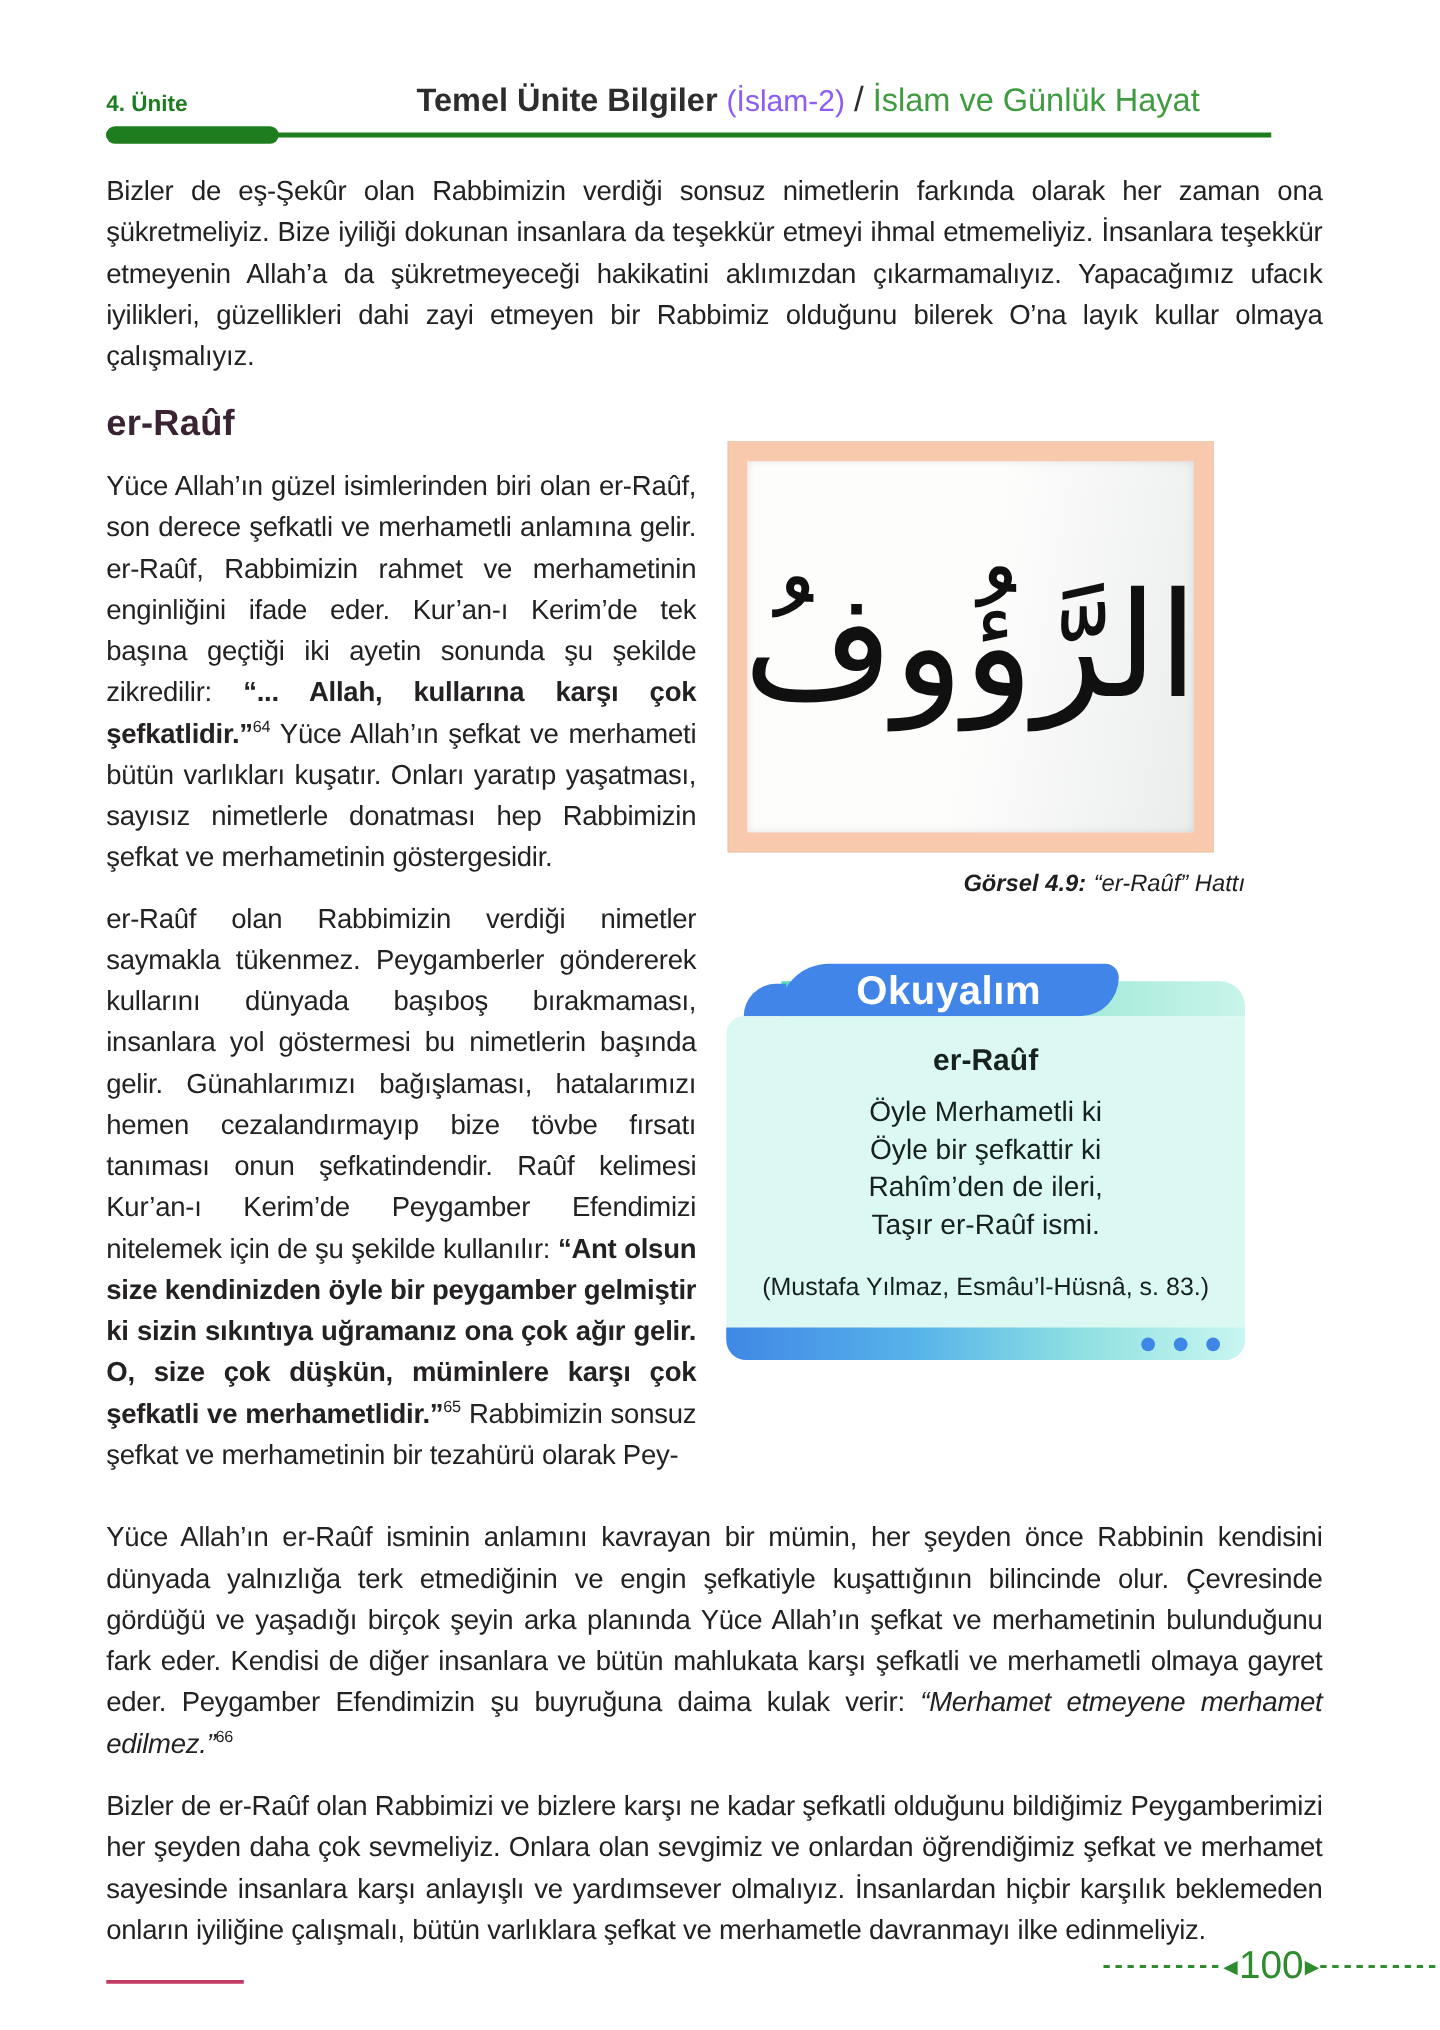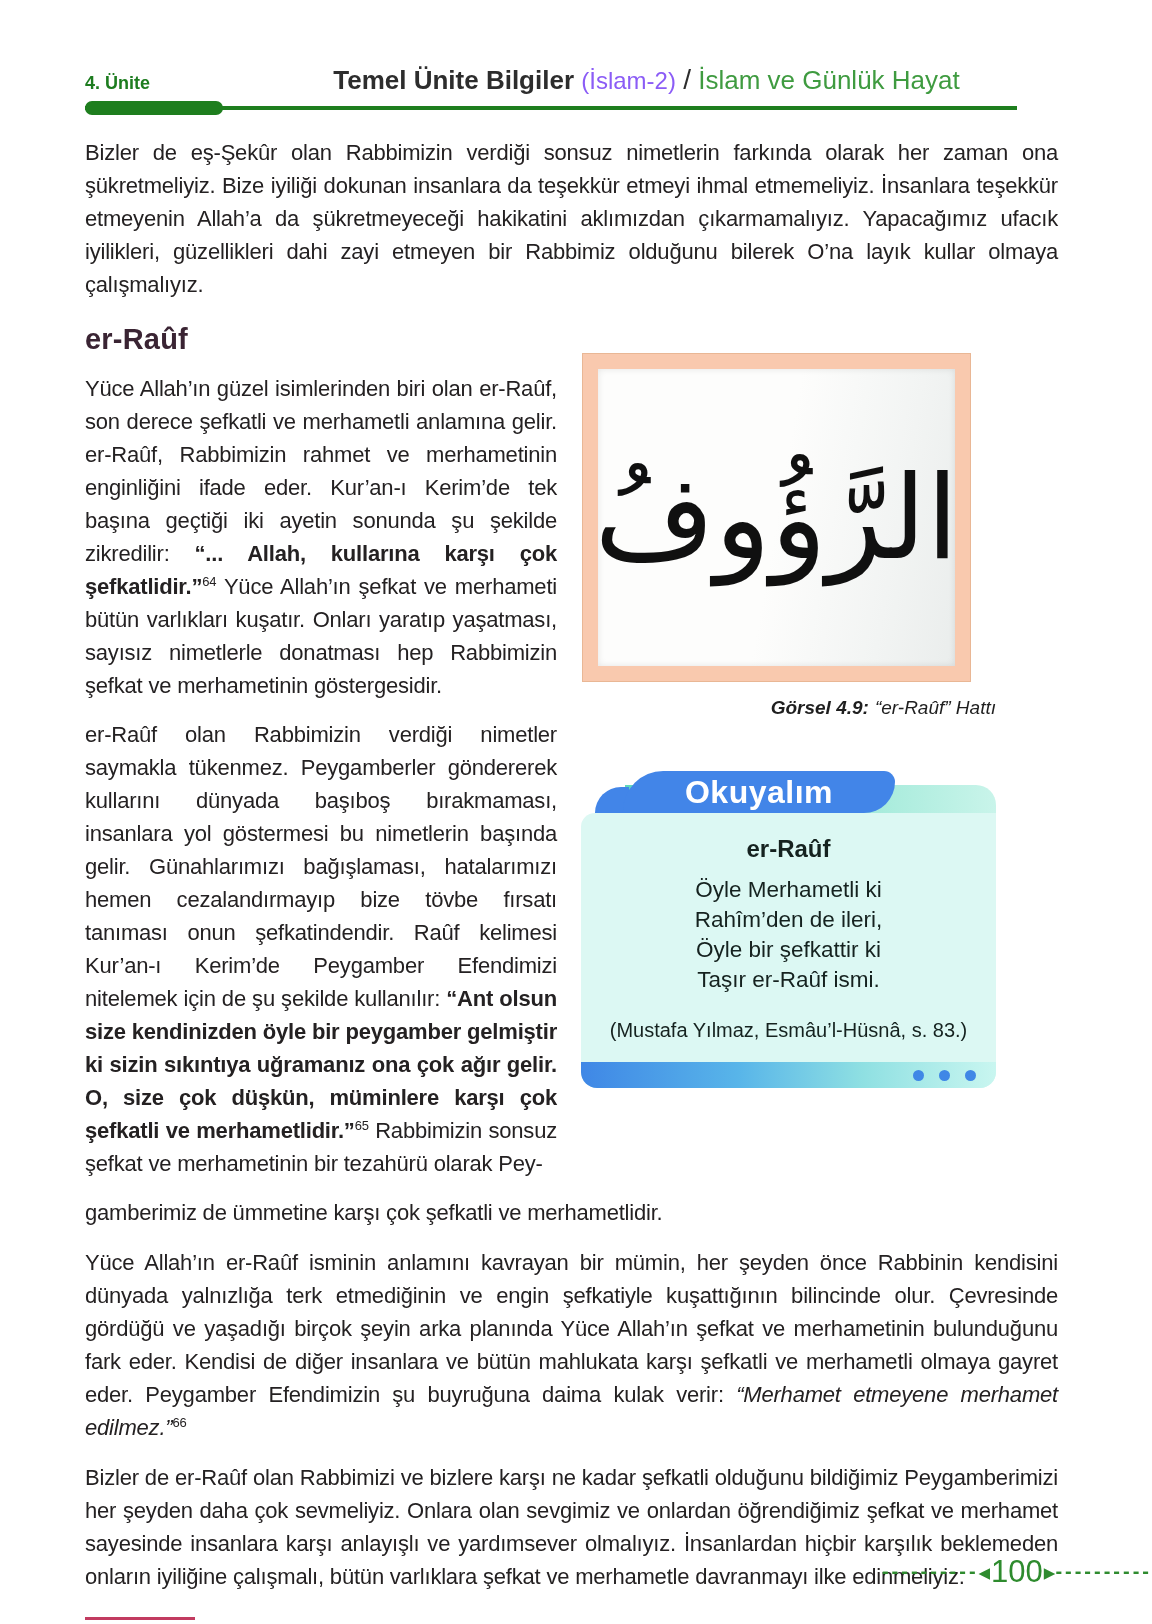--- a/index.html
+++ b/index.html
@@ -117,35 +117,34 @@
 
       <div class="rb">
         <div class="rb-top">
           <div class="rb-strip"></div>
           <div class="rb-wedge"></div>
           <div class="rb-tab">Okuyalım</div>
         </div>
         <div class="rb-body">
           <div class="rb-title">er-Raûf</div>
           <div class="poem-line">Öyle Merhametli ki</div>
+          <div class="poem-line">Öyle bir şefkattir ki</div>
           <div class="poem-line">Rahîm’den de ileri,</div>
-          <div class="poem-line">Öyle bir şefkattir ki</div>
           <div class="poem-line">Taşır er-Raûf ismi.</div>
           <div class="rb-source">(Mustafa Yılmaz, Esmâu’l-Hüsnâ, s. 83.)</div>
           <div class="rb-bar">
             <span class="dot"></span>
             <span class="dot"></span>
             <span class="dot"></span>
           </div>
         </div>
       </div>
     </div>
   </div>
 
-  <p class="body-text">gamberimiz de ümmetine karşı çok şefkatli ve merhametlidir.</p>
   <p class="body-text mt"><span>Yüce Allah’ın er-Raûf isminin anlamını kavrayan bir mümin, her şeyden önce Rabbinin kendisini dünyada yalnızlığa terk etmediğinin ve engin şefkatiyle kuşattığının bilincinde olur. Çevresinde gördüğü ve yaşadığı birçok şeyin arka planında Yüce Allah’ın şefkat ve merhametinin bulunduğunu fark eder. Kendisi de diğer insanlara ve bütün mahlukata karşı şefkatli ve merhametli olmaya gayret eder. Peygamber Efendimizin şu buyruğuna daima kulak verir: </span><span class="italic-quote">“Merhamet etmeyene merhamet edilmez.”</span><sup class="fn-ref">66</sup></p>
   <p class="body-text mt">Bizler de er-Raûf olan Rabbimizi ve bizlere karşı ne kadar şefkatli olduğunu bildiğimiz Peygamberimizi her şeyden daha çok sevmeliyiz. Onlara olan sevgimiz ve onlardan öğrendiğimiz şefkat ve merhamet sayesinde insanlara karşı anlayışlı ve yardımsever olmalıyız. İnsanlardan hiçbir karşılık beklemeden onların iyiliğine çalışmalı, bütün varlıklara şefkat ve merhametle davranmayı ilke edinmeliyiz.</p>
 
   <div class="footnotes">
     <div class="footnote-rule"></div>
 
   </div>
 
   <div class="page-footer">
     <span class="dashes">----------</span><span class="pg-arrow">◀</span><span class="pg-num">100</span><span class="pg-arrow">▶</span><span class="dashes">----------</span>

